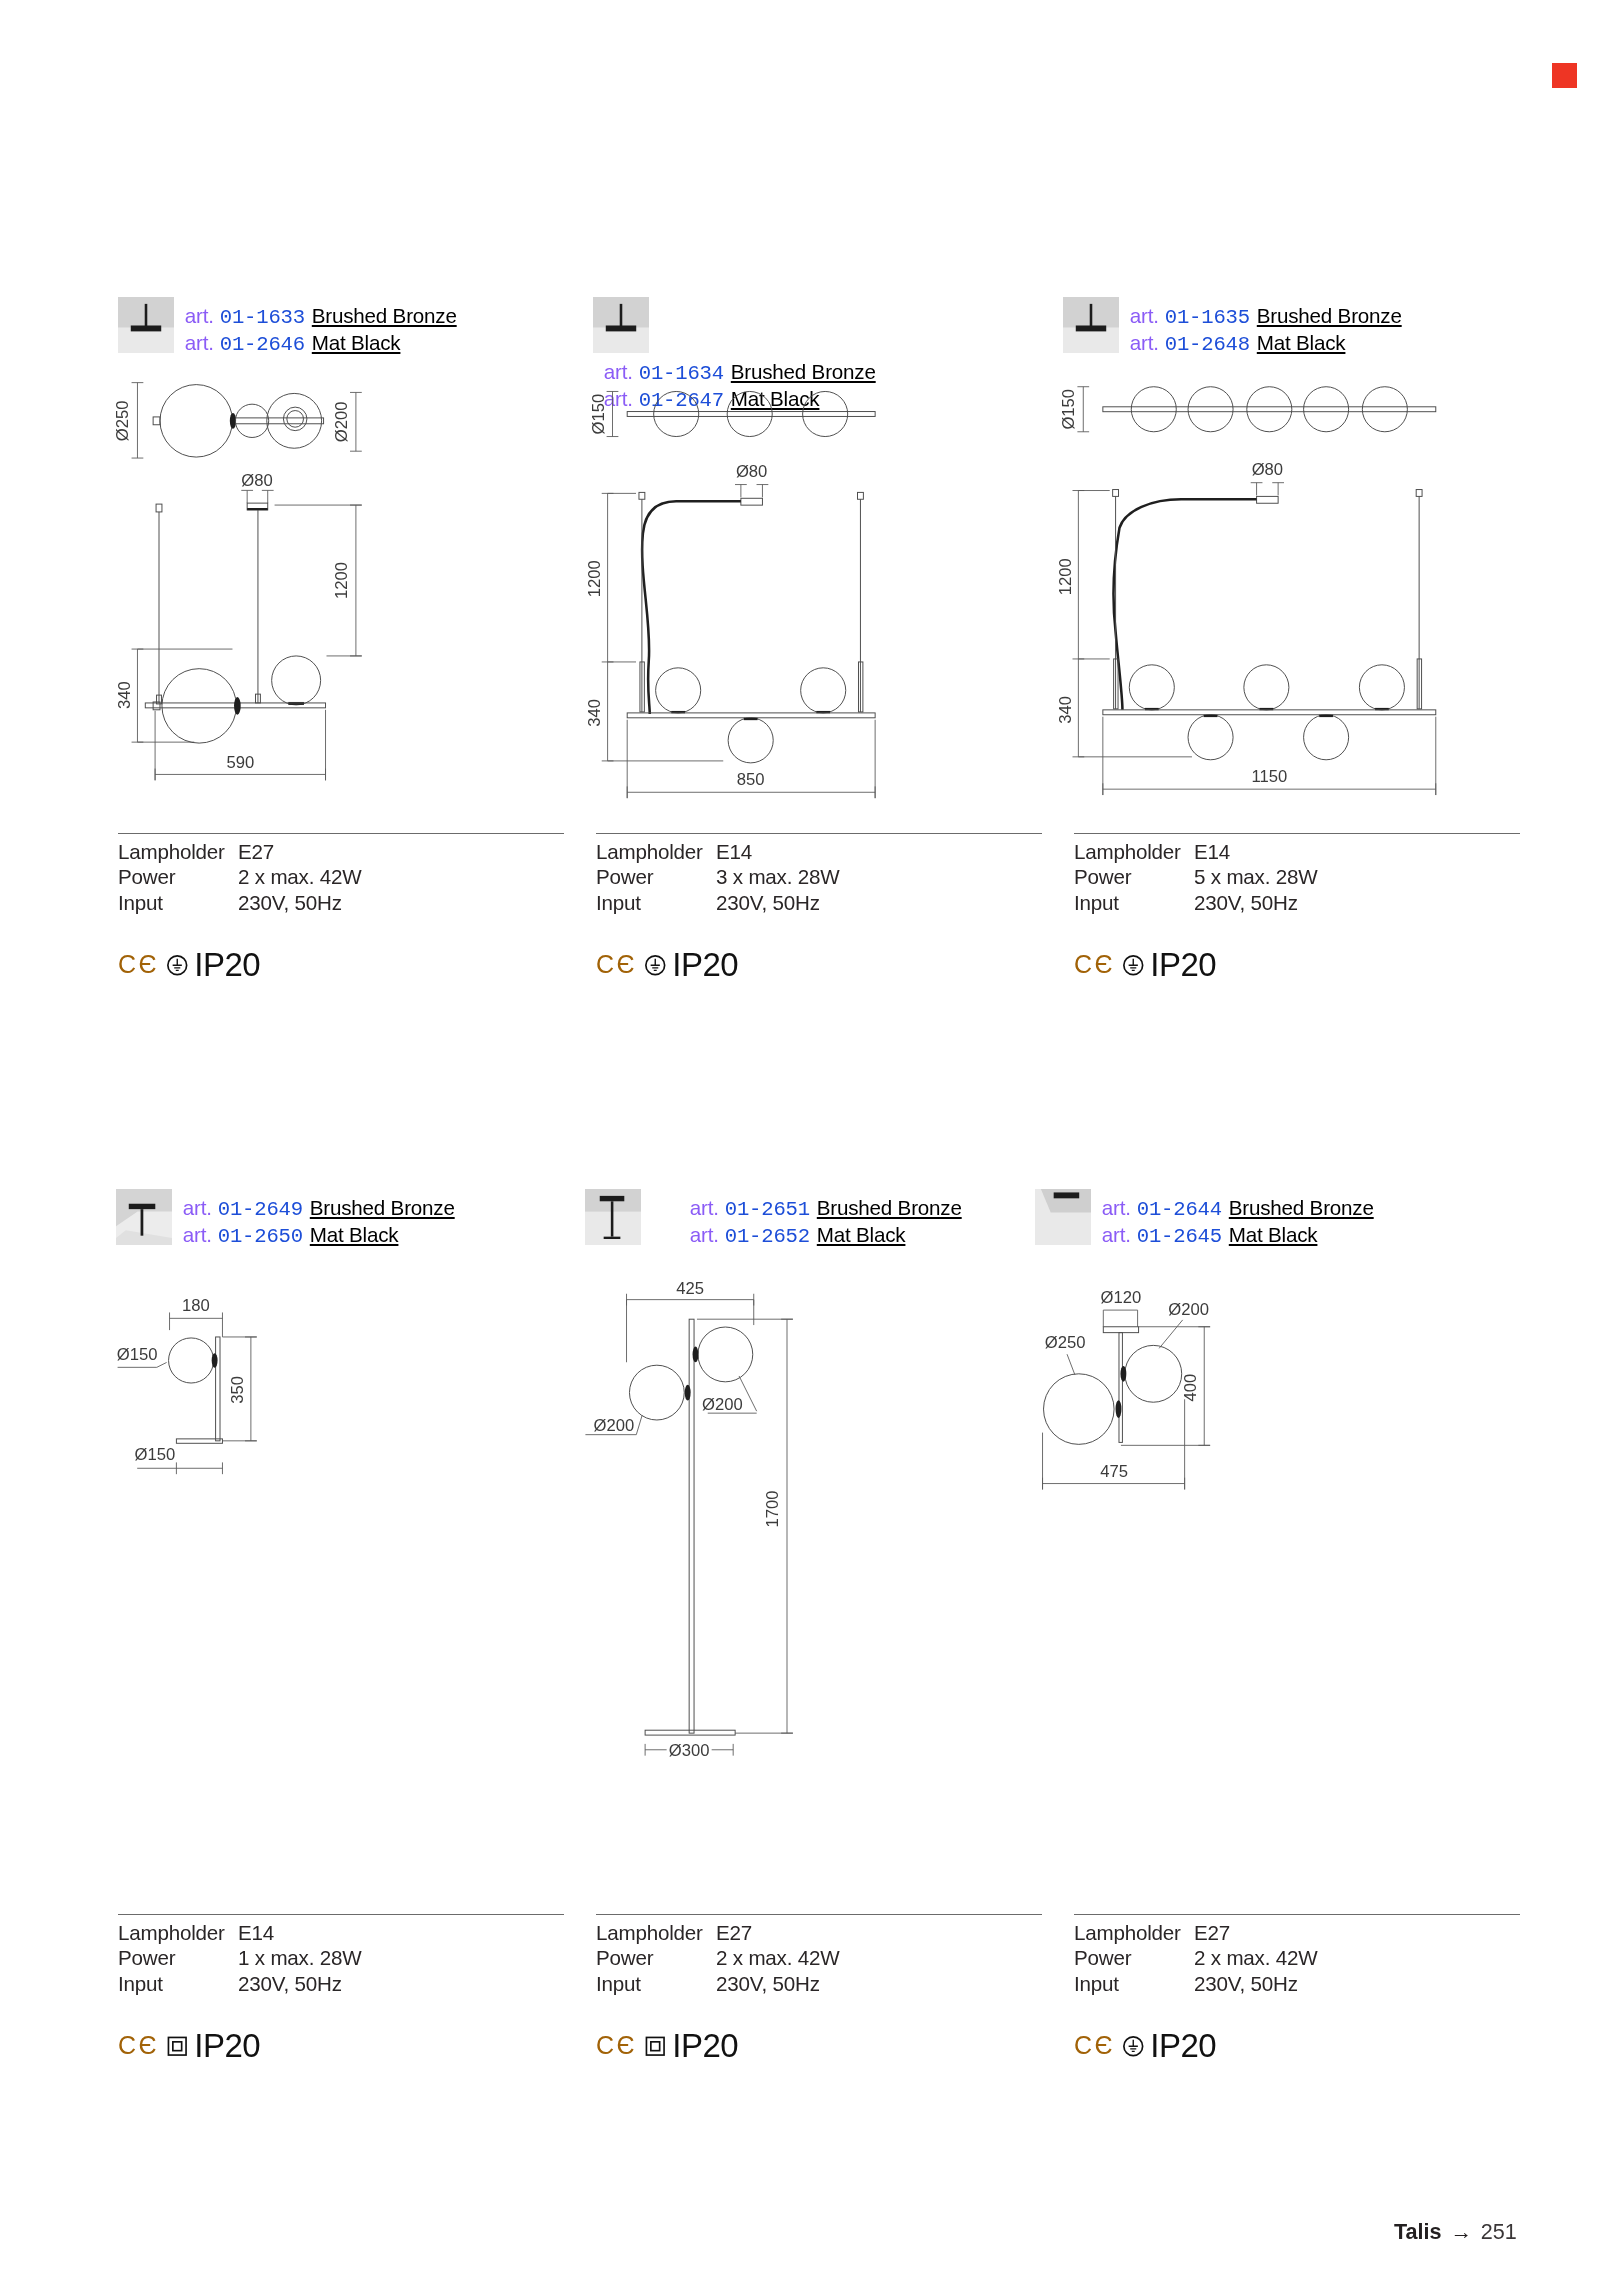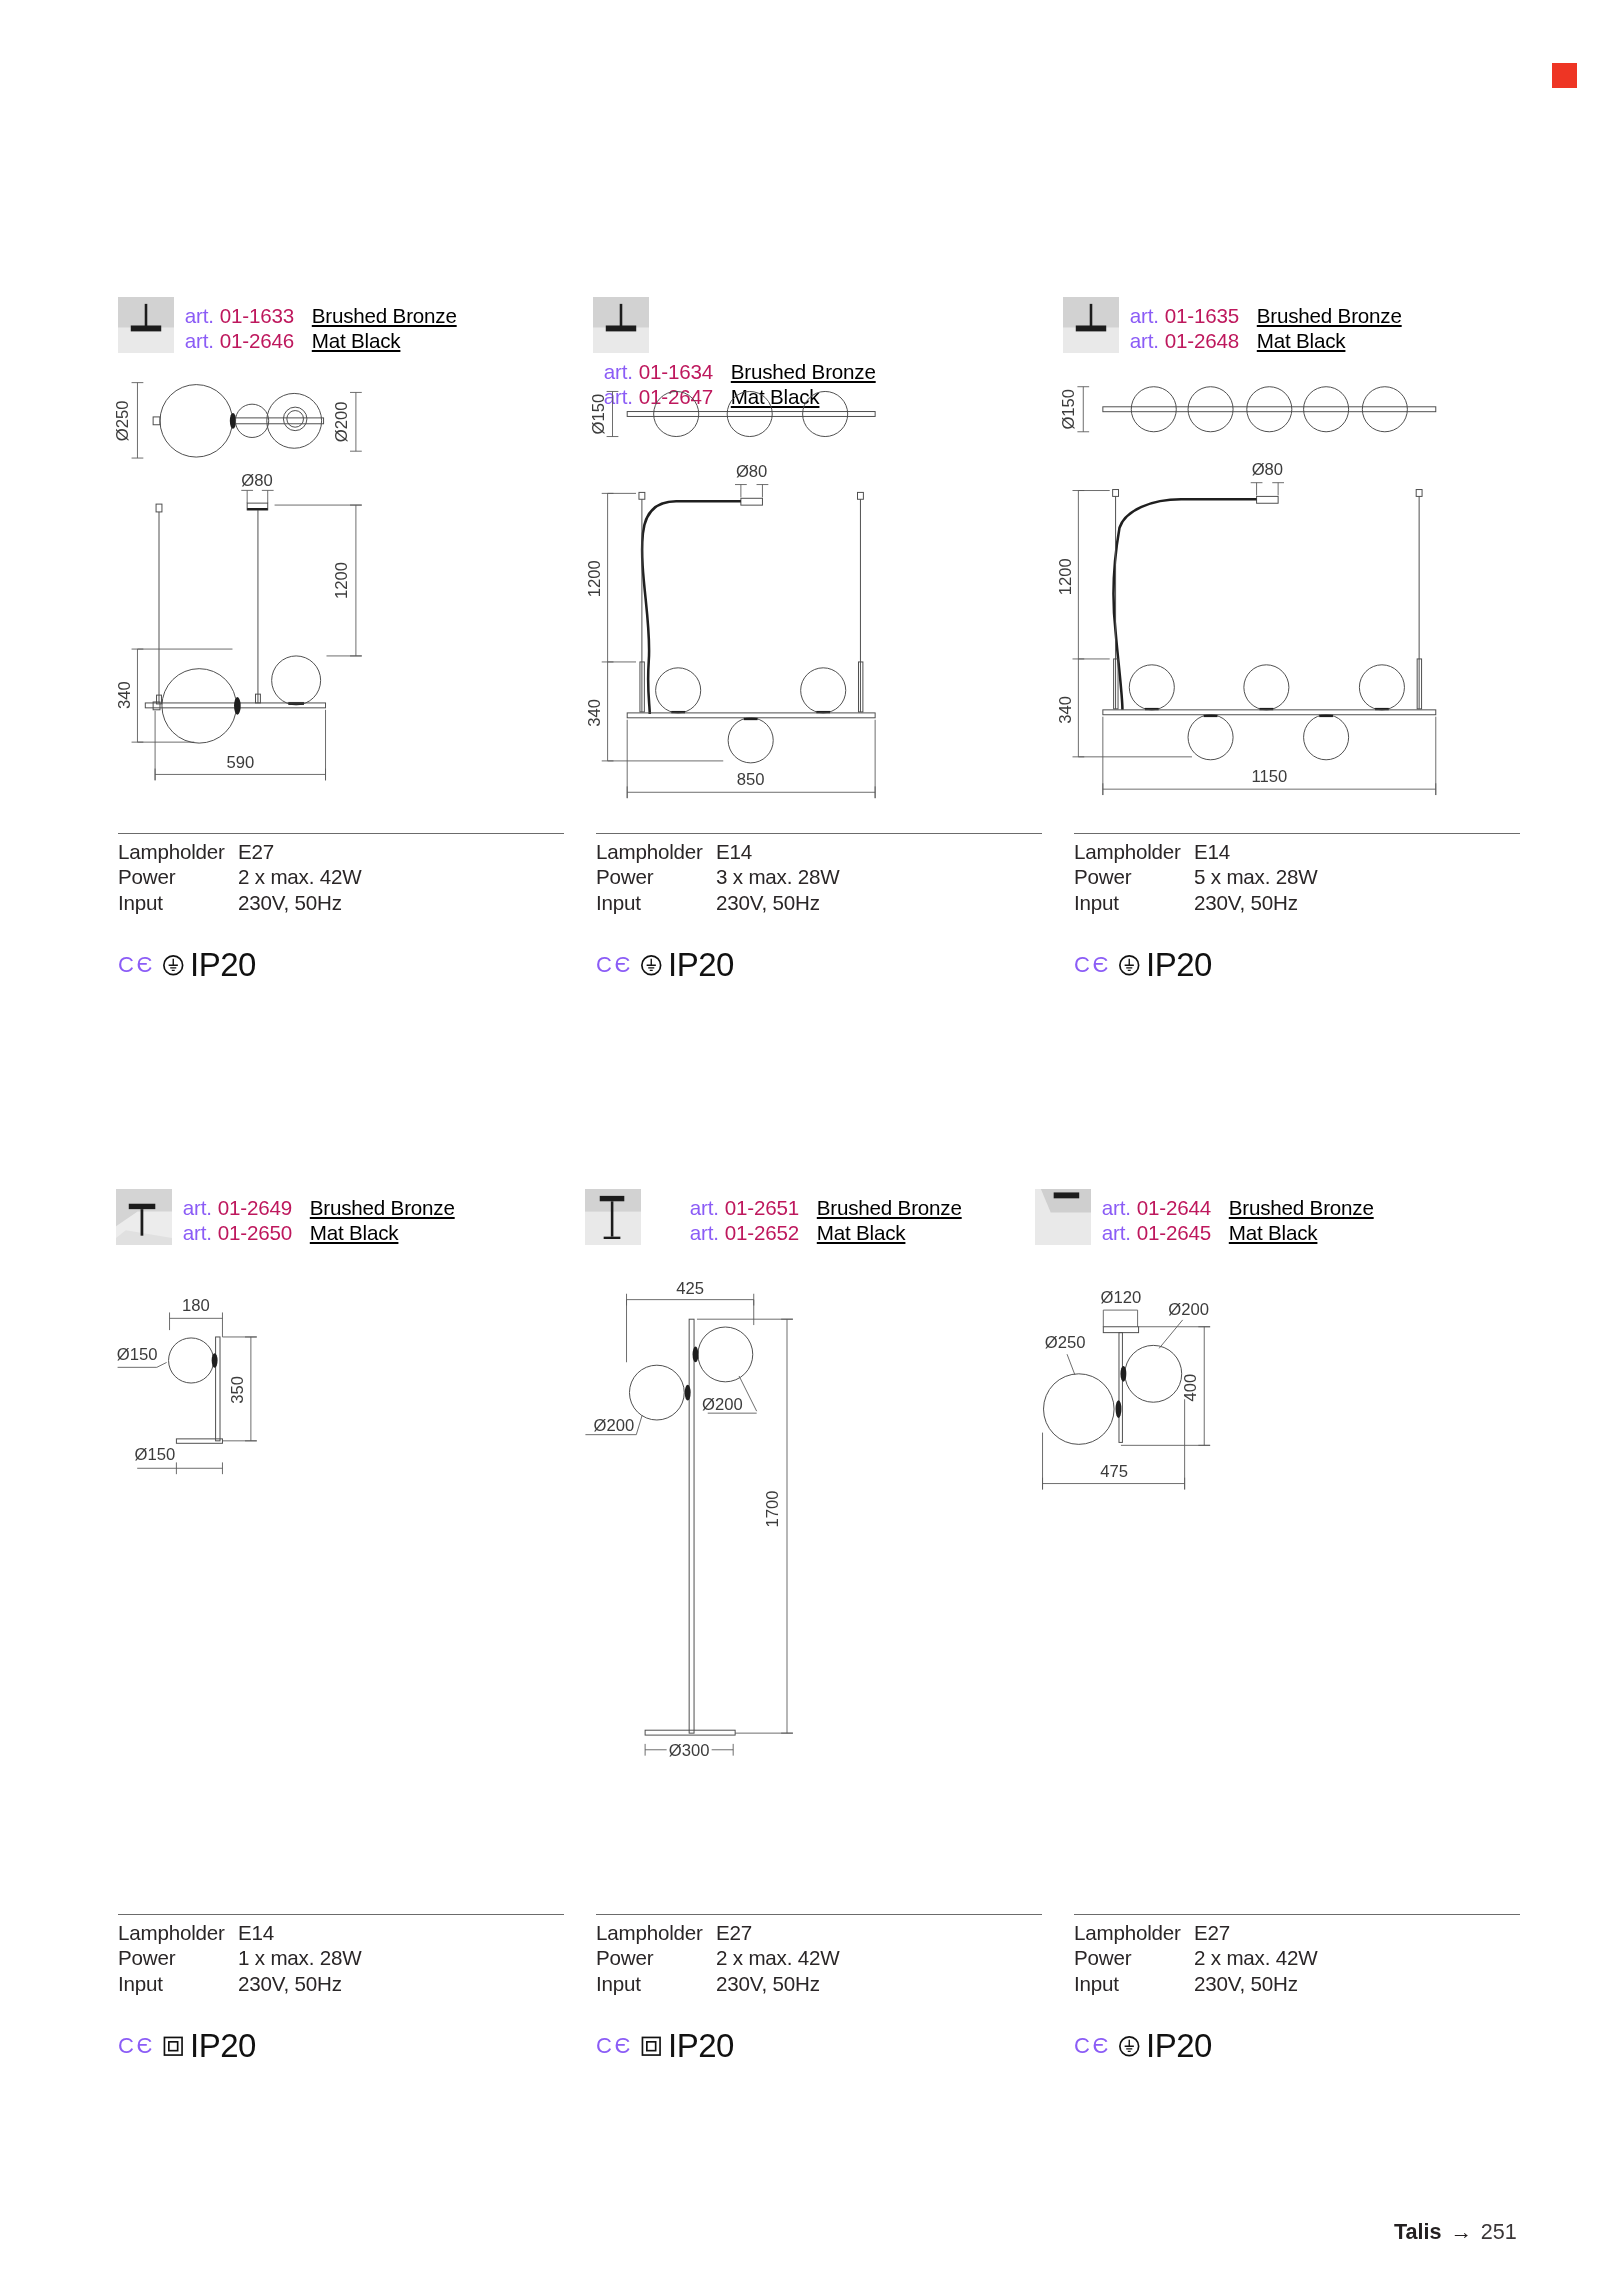--- a/index.html
+++ b/index.html
@@ -9,31 +9,31 @@
   section { display:contents; }
 
   .corner-marker { position:absolute; width:24.5px; height:24.5px; background:#ee3524; }
 
   
   .hdr { position:absolute; display:flex; align-items:flex-start; }
   .hicon { width:56px; height:56px; flex:0 0 56px; }
   .hlines { margin-left:10.8px; padding-top:5.9px; }
   .hline { font-size:20.6px; line-height:25.5px; white-space:nowrap; letter-spacing:-0.2px; }
   .art { display:inline-block; width:35px; color:#8b5cf6; }
-  .code { display:inline-block; width:92px; color:#be185d; }
+  .code { display:inline-block; width:92px; color:#1d4ed8;font-family:Liberation Mono, monospace; }
   .finish { color:#000000;text-decoration:underline; }
 
   
   .specs { position:absolute; width:446px; }
   .rule { height:1px; background:#6b6b6b; margin-bottom:4.9px; }
   .srow { font-size:20.6px; line-height:25.5px; letter-spacing:-0.2px; }
   .slabel { display:inline-block; width:120px; color:#2a2627; }
   .sval { color:#2a2627; }
   .certs { display:flex; align-items:center; margin-top:35px; height:29px; }
-  .ce { font-size:22px; font-weight:500; letter-spacing:2.5px; color:#8b5cf6; line-height:1; }
+  .ce { font-size:25px; font-weight:500; letter-spacing:2.5px; color:#a16207; line-height:1; }
   .cert-ic { margin-left:6.9px; margin-right:5.9px; display:block; }
   .ip { font-size:33px; font-weight:400; color:#111; letter-spacing:-0.5px; line-height:1; }
 
   
   svg.diag { position:absolute; overflow:visible; }
   svg.diag .ln { stroke:#4c4c4c; stroke-width:1; fill:none; }
   svg.diag .dm { stroke:#5a5a5a; stroke-width:0.9; fill:none; }
   svg.diag .dk { fill:#1f1f1f; stroke:none; }
   svg.diag .cord { stroke:#1f1f1f; stroke-width:2.6; fill:none; }
   svg.diag text { font-family:"Liberation Sans", sans-serif; font-size:17px; fill:#3c3c3c; }

